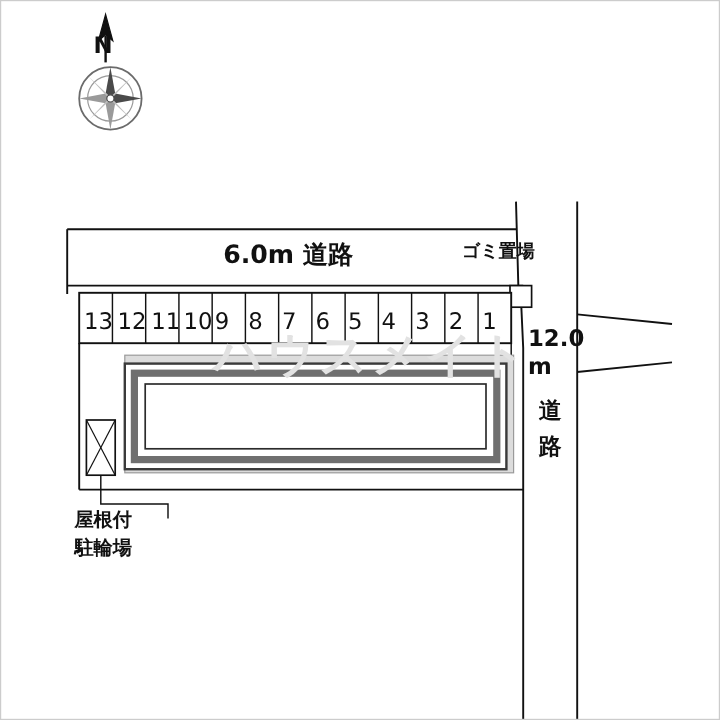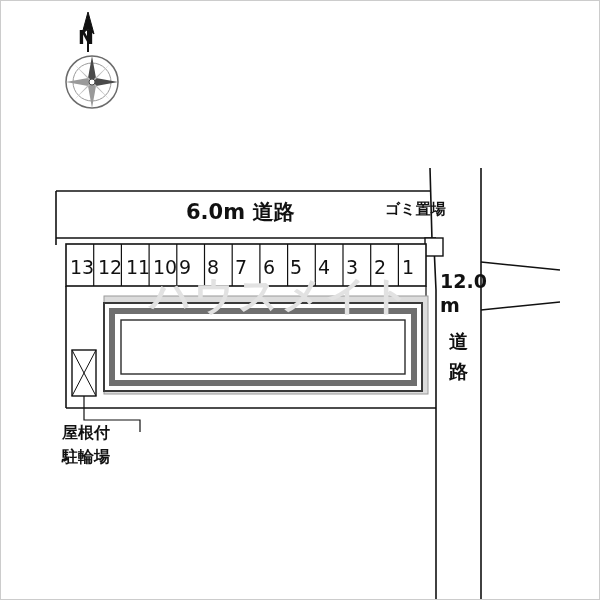--- a/index.html
+++ b/index.html
@@ -68,20 +68,21 @@
     font-family: "DejaVu Sans", sans-serif;
     font-size: 19px;
     font-weight: bold;
     fill: #111111;
   }
   .watermark {
     position: absolute;
     left: 150px;
     top: 268px;
     width: 320px;
+    text-align: center;
     font-family: "DejaVu Sans", sans-serif;
     font-size: 40px;
     font-weight: bold;
     color: #e2e2e2;
     letter-spacing: 3px;
     user-select: none;
     pointer-events: none;
   }
 </style>
 </head>

